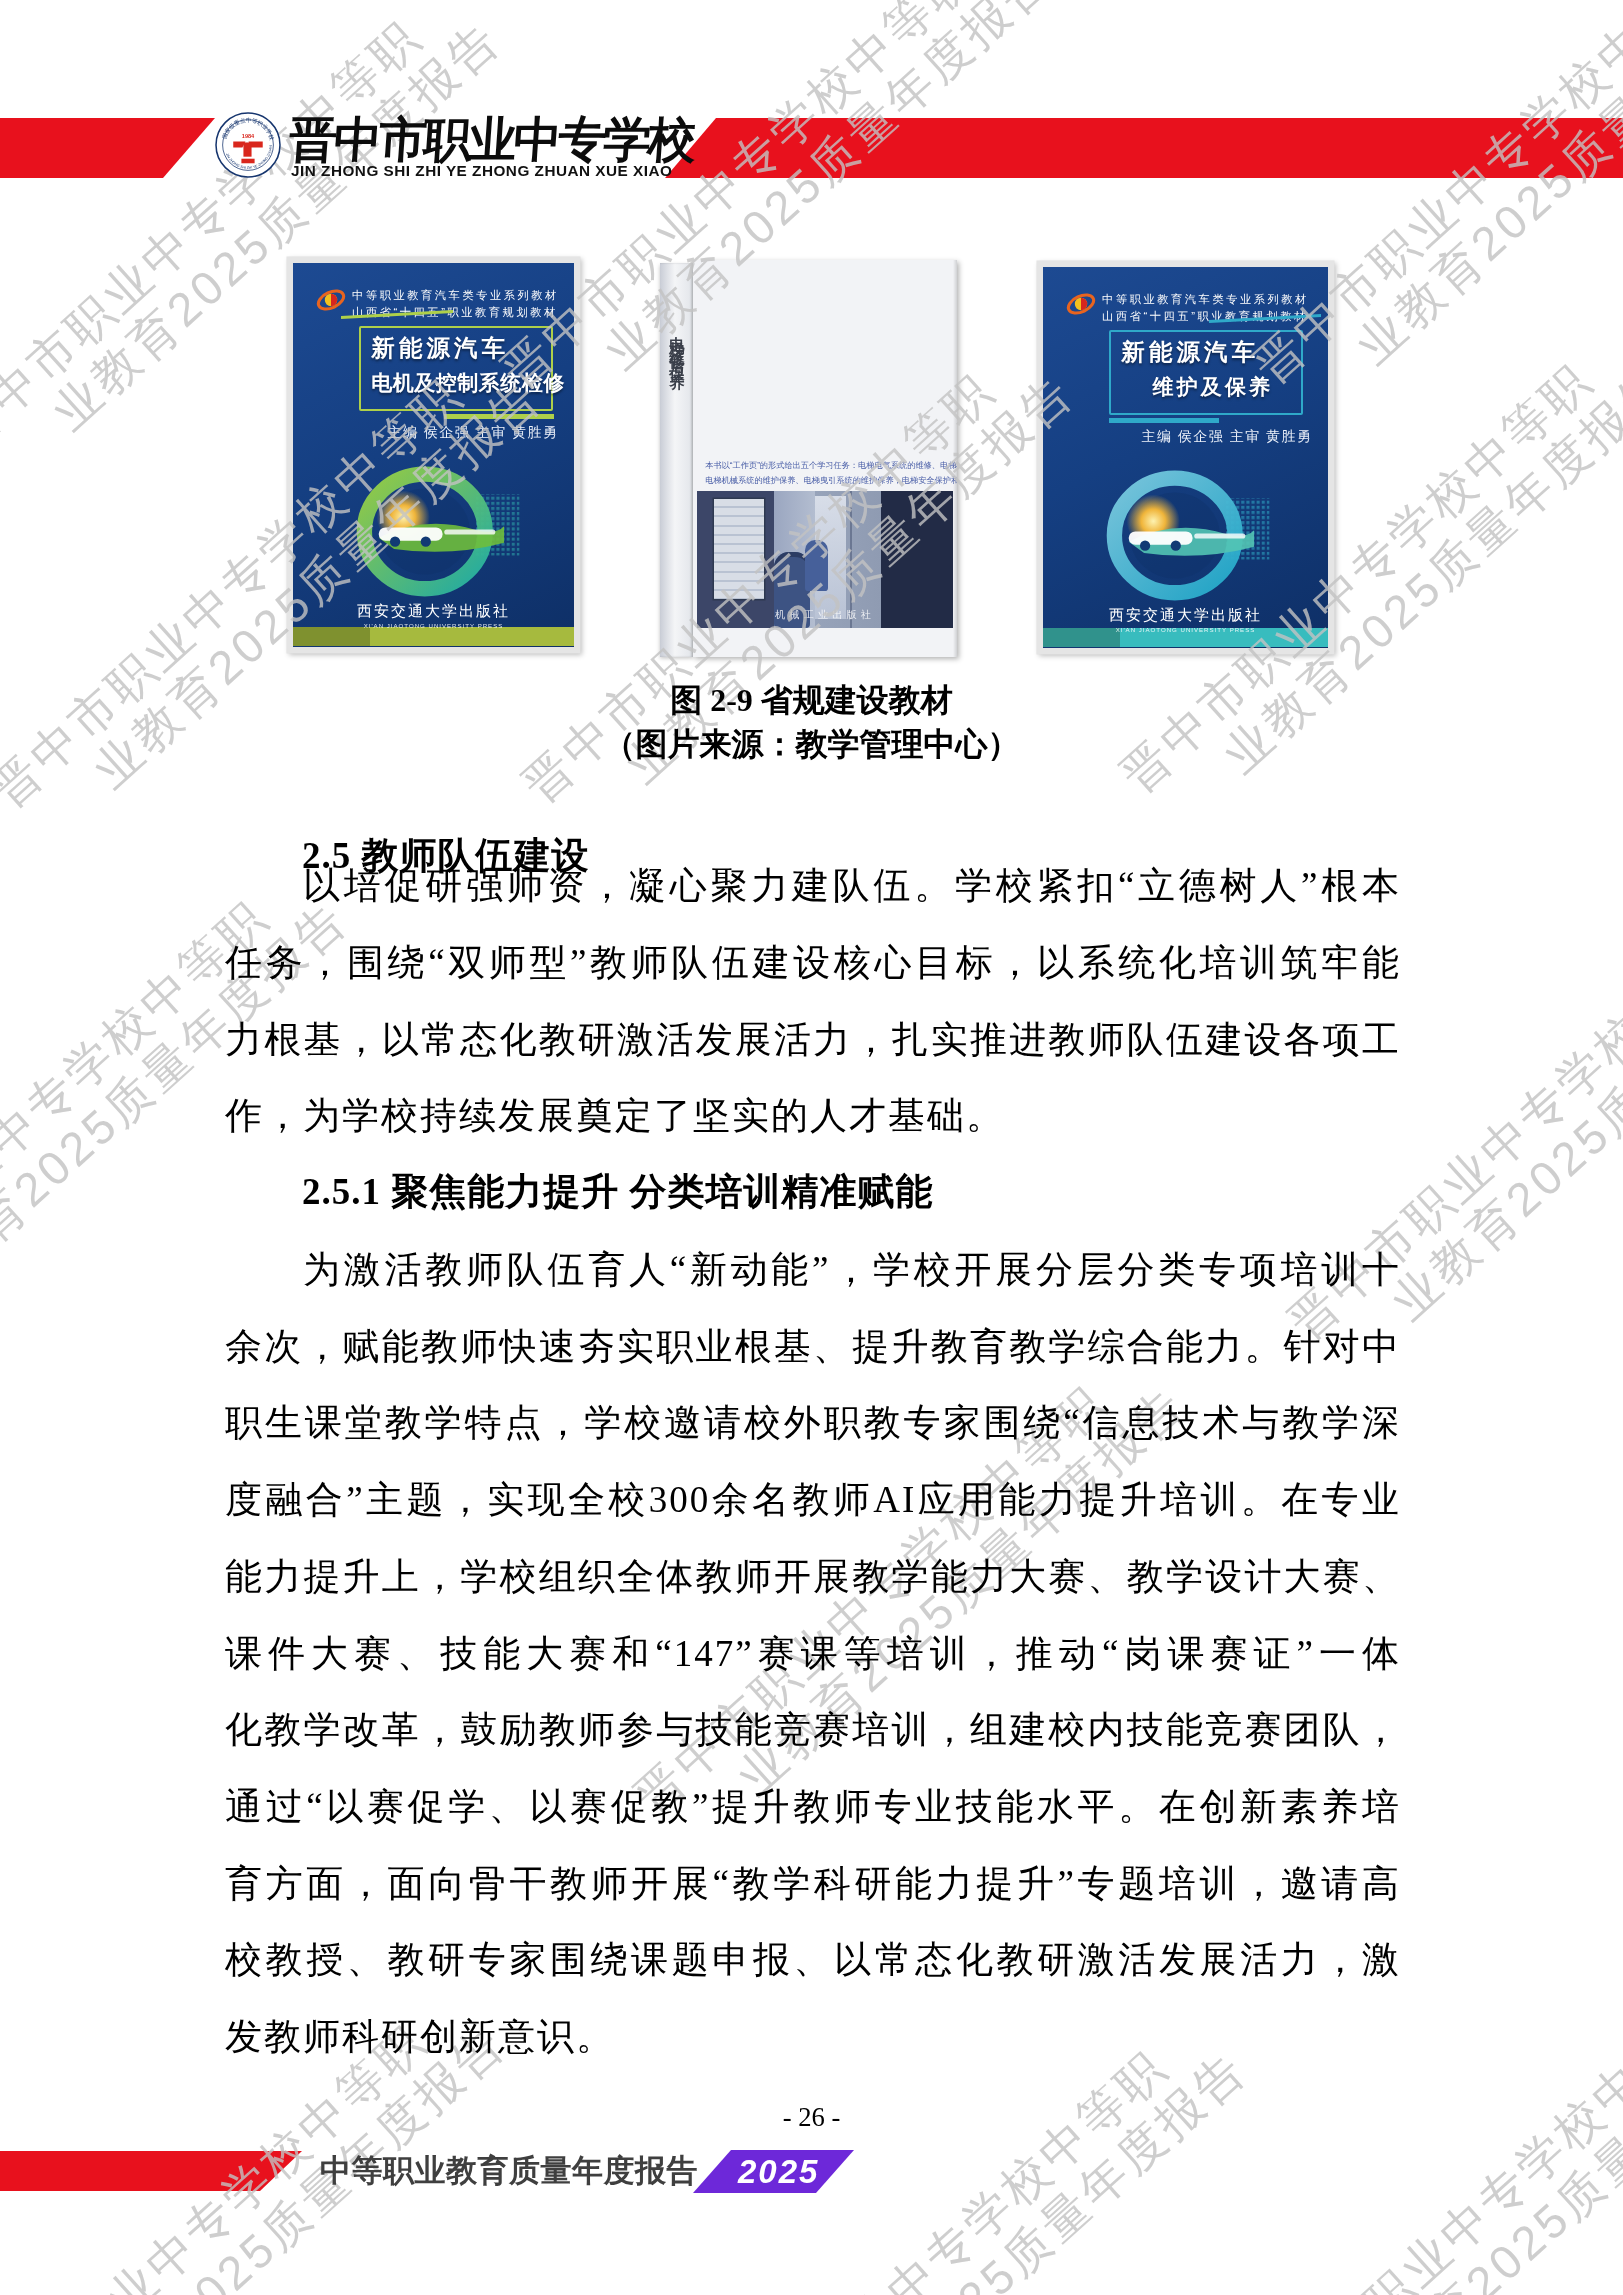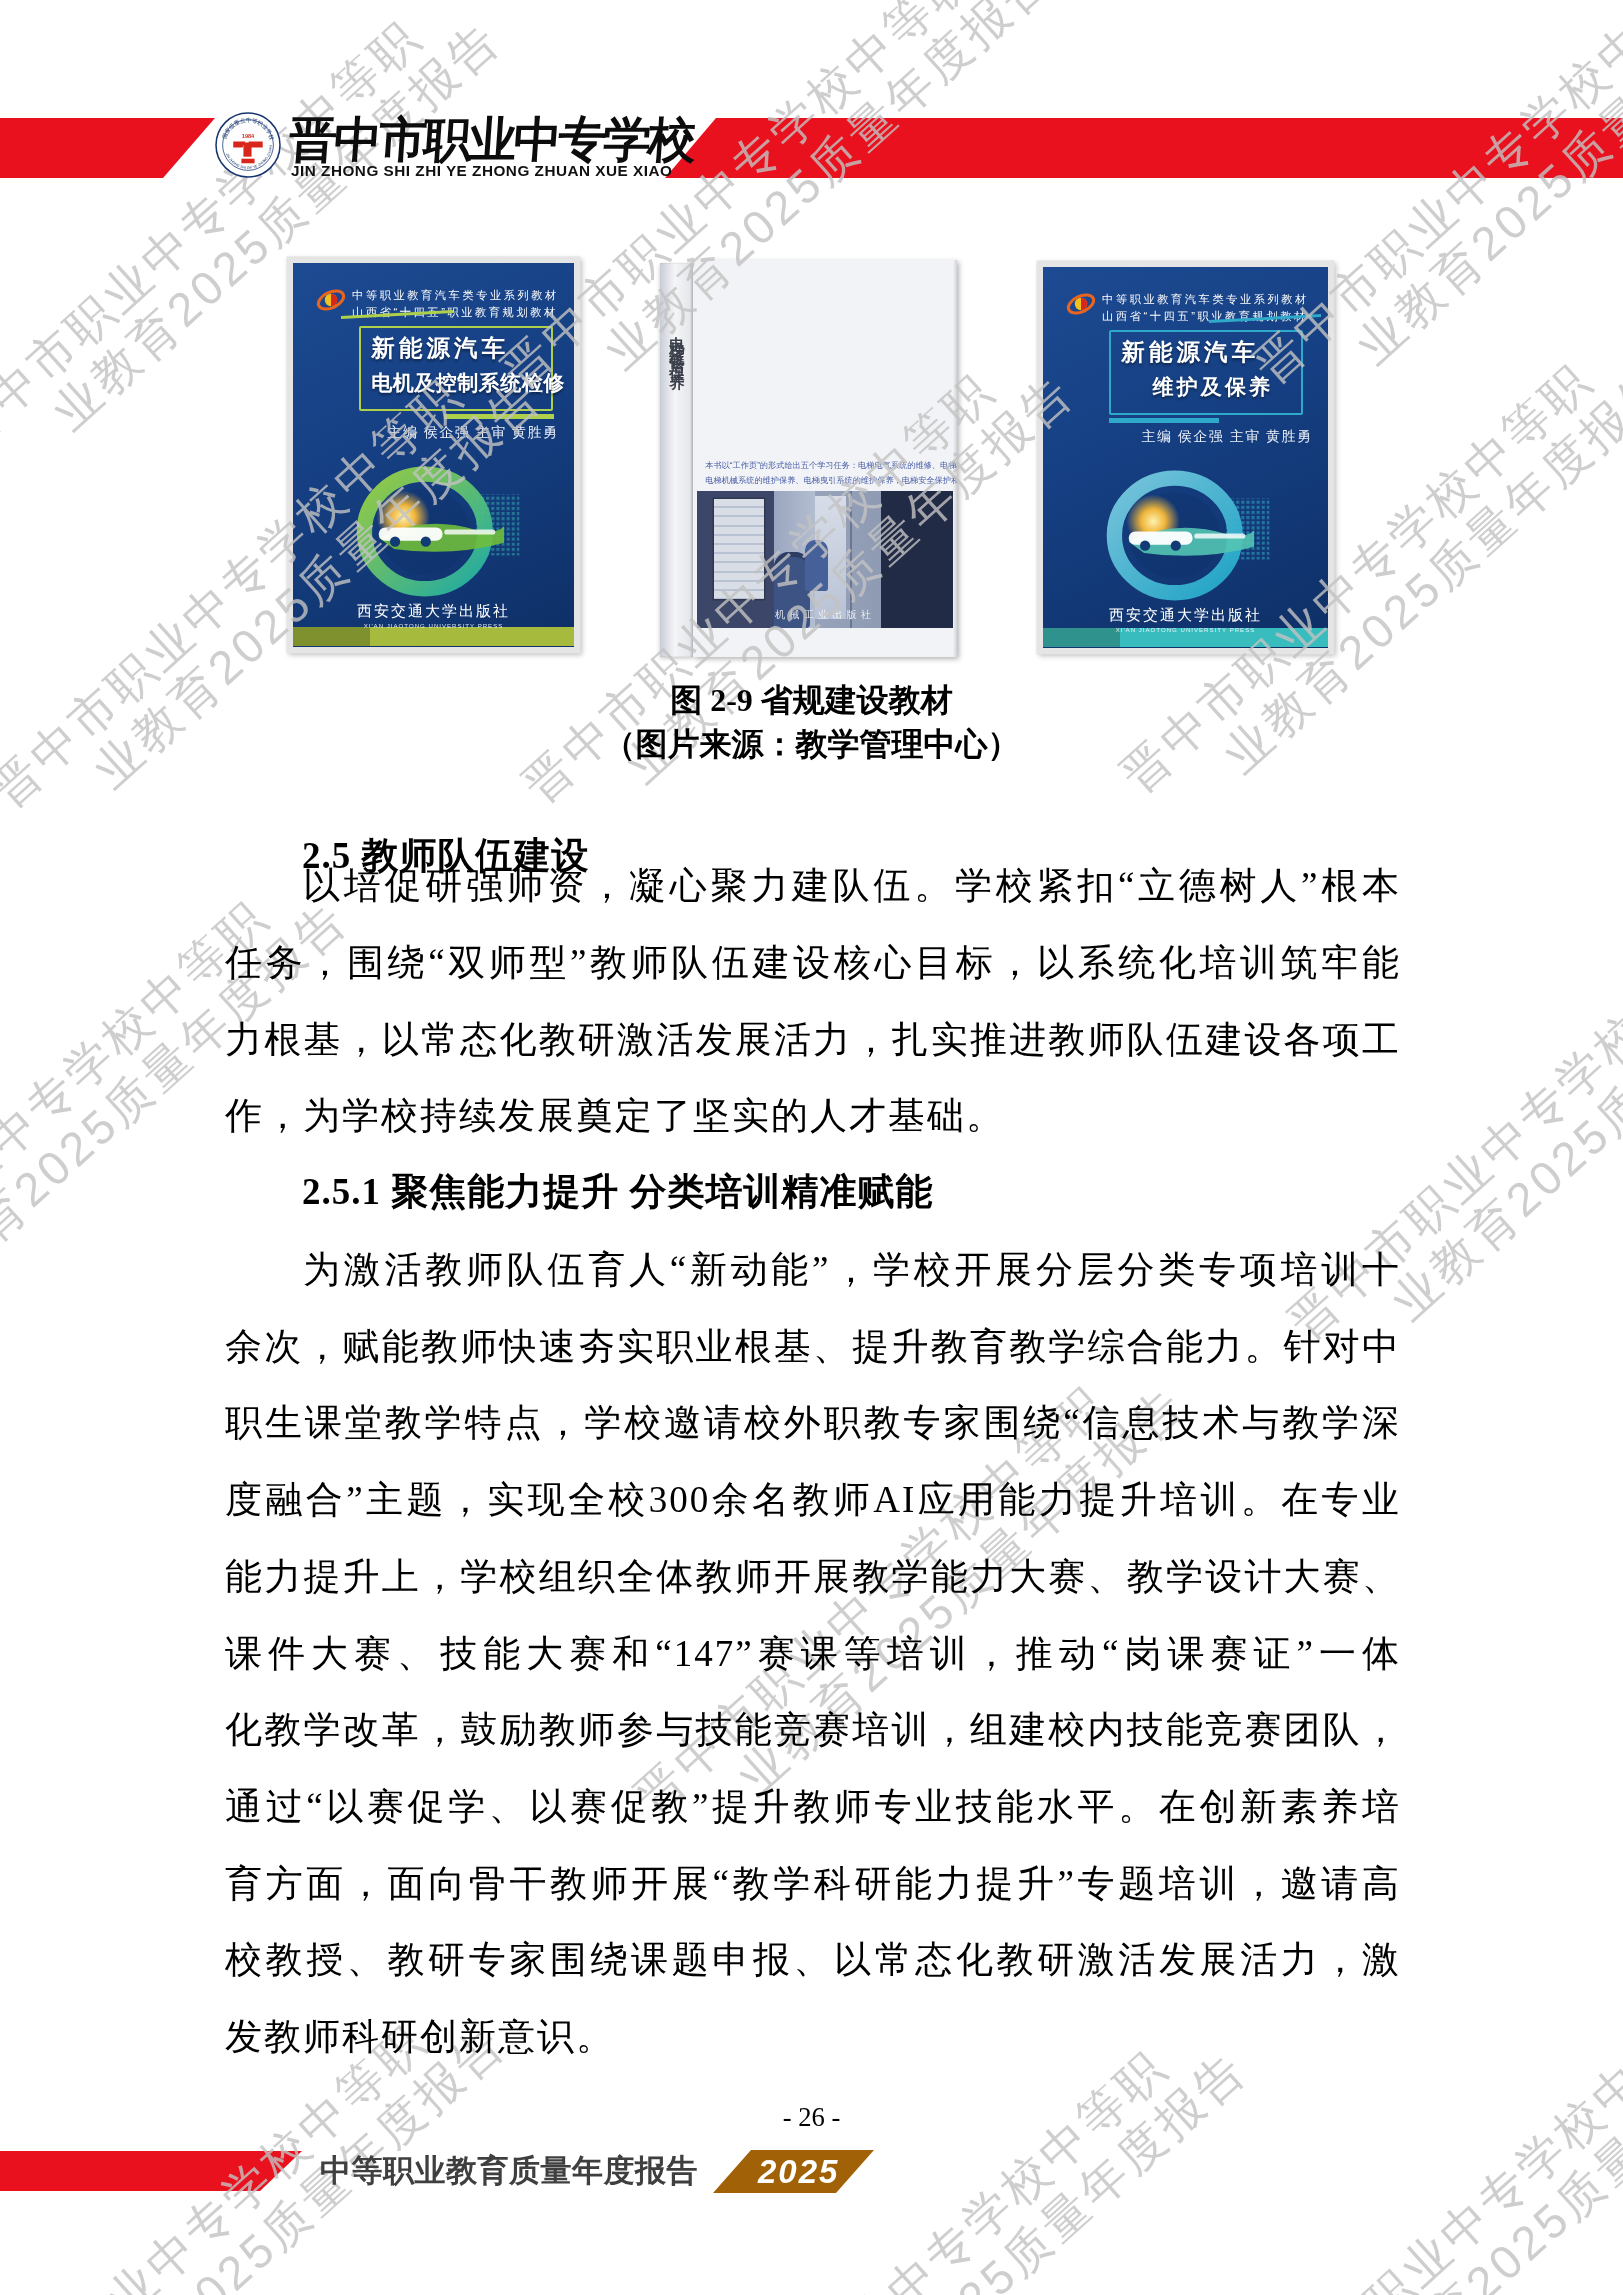--- a/index.html
+++ b/index.html
@@ -118,22 +118,22 @@
     text-align:justify;text-align-last:justify;text-justify:inter-character;}
   .bline.end{text-align-last:left;}
   .bline.ind{padding-left:78px;width:1098px;}
   
   .pageno{position:absolute;left:0;top:2102px;width:1623px;text-align:center;z-index:4;
     font-family:"Liberation Serif",serif;font-size:26.6px;color:#000;}
   .fred{position:absolute;left:0;top:2151px;width:307px;height:40px;background:#e8111d;z-index:1;
     clip-path:polygon(0 0,302px 0,260px 100%,0 100%);}
   .ftitle{position:absolute;left:320px;top:2151px;height:40px;line-height:40px;z-index:4;
     font-weight:900;font-size:31px;color:#3f3f3f;letter-spacing:0.5px;white-space:nowrap;}
-  .fbadge{position:absolute;left:713px;top:2150px;width:161px;height:43px;z-index:4;
-    background:#a16207;clip-path:polygon(38px 0,161px 0,123px 43px,0 43px);}
+  .fbadge{position:absolute;left:693px;top:2150px;width:161px;height:43px;z-index:4;
+    background:#6d28d9;clip-path:polygon(38px 0,161px 0,123px 43px,0 43px);}
   .fbadge span{position:absolute;left:45px;top:3.1px;font-weight:900;font-style:italic;
     font-size:33px;color:#ffffff;letter-spacing:2px;}
 </style>
 </head>
 <body>
 
 <div class="wm" style="left:225px;top:235px;"><span>晋中市职业中专学校中等职</span><span class="l2">业教育2025质量年度报告</span></div>
 <div class="wm" style="left:777px;top:174px;"><span>晋中市职业中专学校中等职</span><span class="l2">业教育2025质量年度报告</span></div>
 <div class="wm" style="left:1529px;top:169px;"><span>晋中市职业中专学校中等职</span><span class="l2">业教育2025质量年度报告</span></div>
 <div class="wm" style="left:266px;top:593px;"><span>晋中市职业中专学校中等职</span><span class="l2">业教育2025质量年度报告</span></div>

